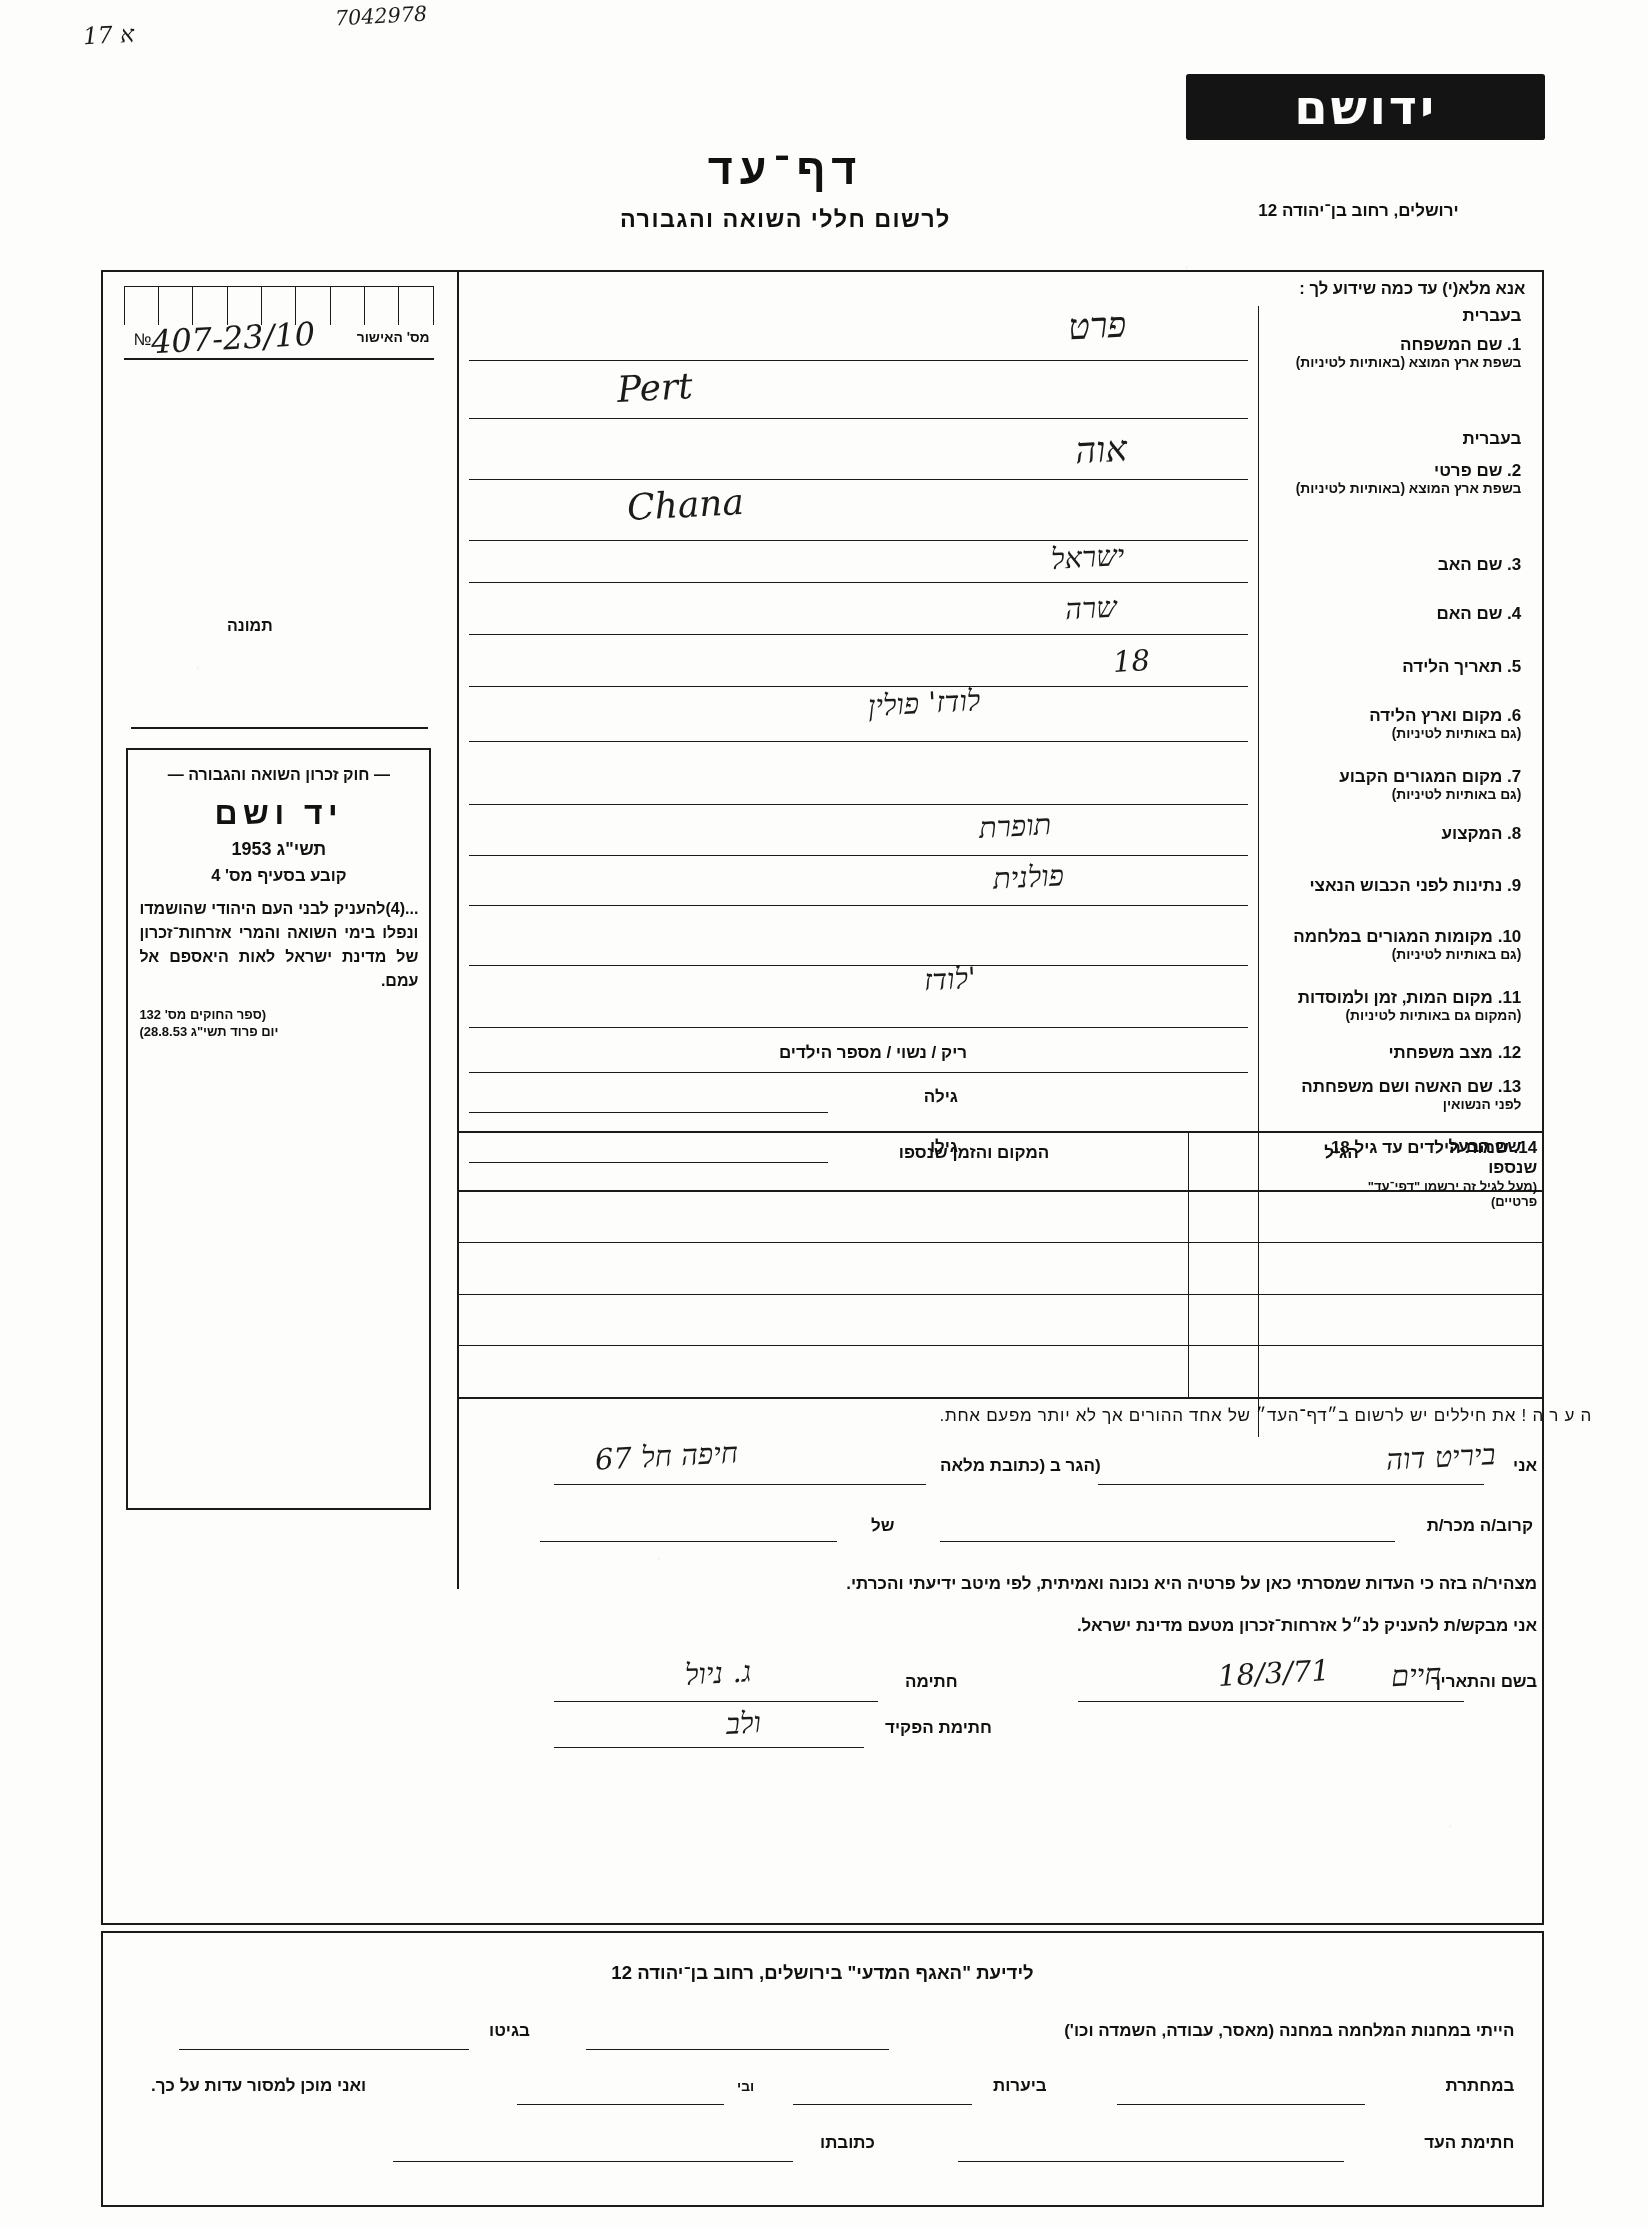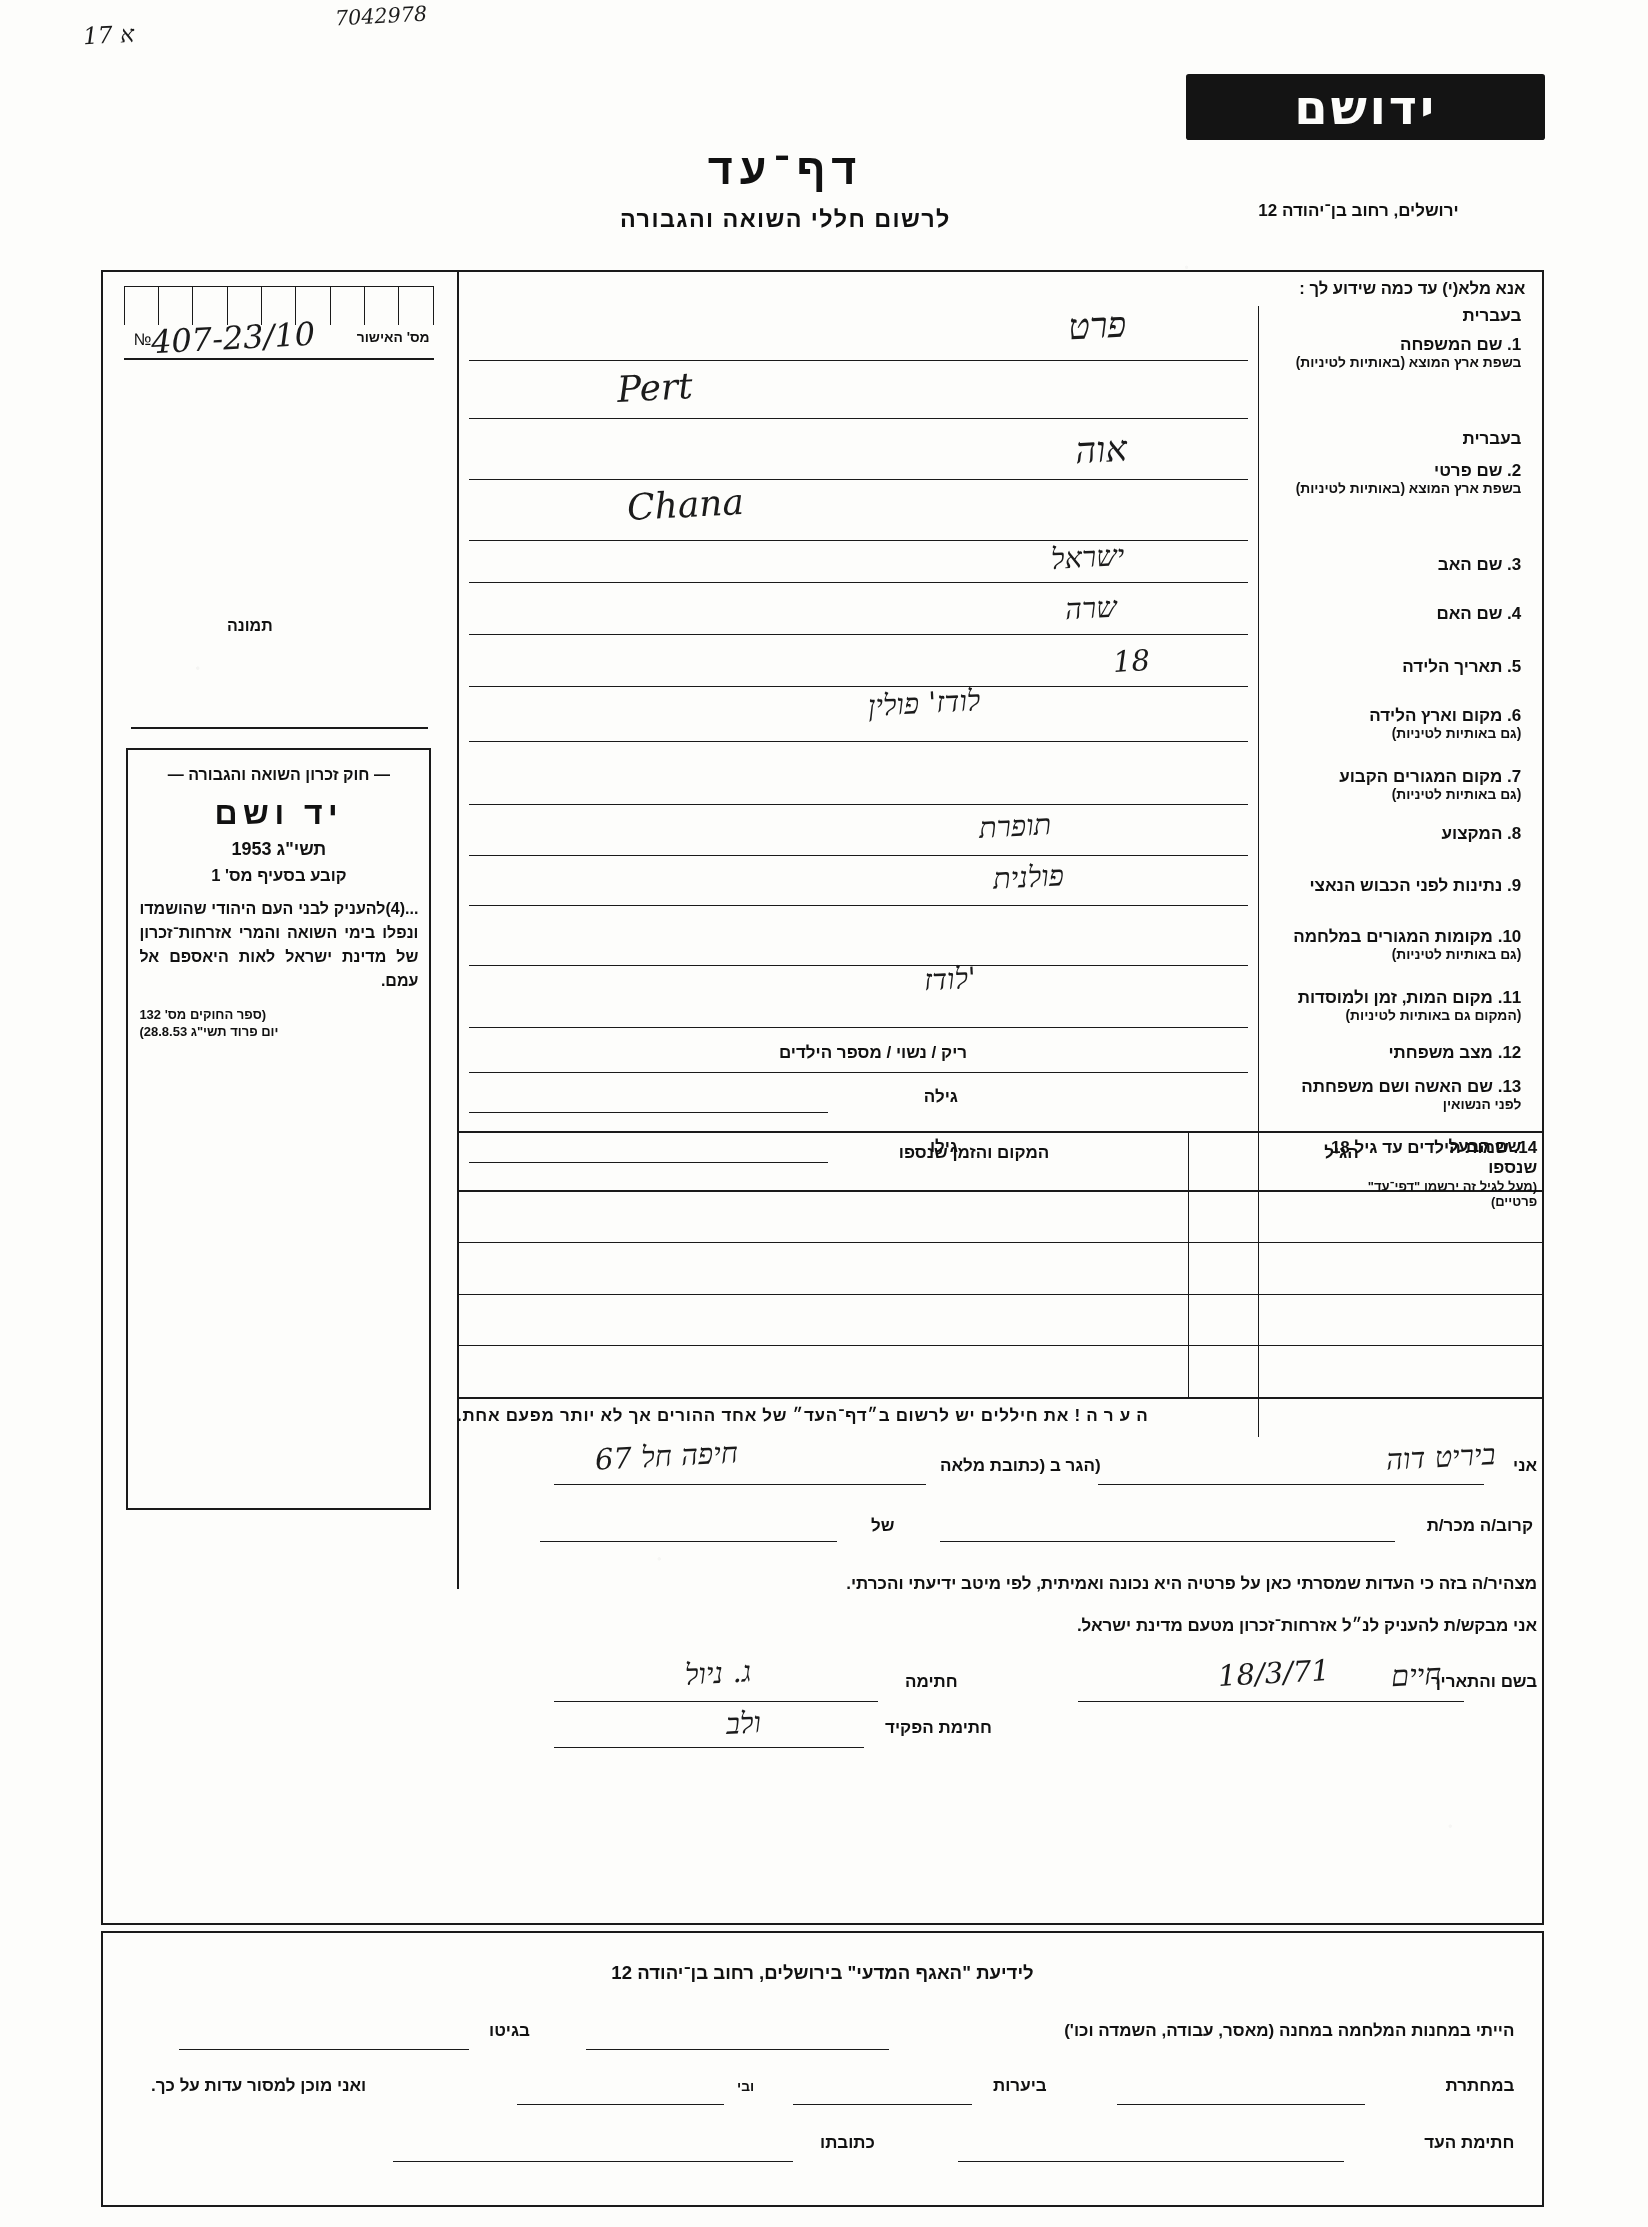--- a/index.html
+++ b/index.html
@@ -230,22 +230,23 @@
     text-align: center; font-size: 17px; font-weight: bold; direction: rtl;
   }
   #ct-place-head {
     position: absolute; left: 310px; top: 12.4px; width: 414px;
     text-align: center; font-size: 17px; font-weight: bold; direction: rtl;
   }
 
   
   #notice-row {
     position: absolute; left: 354px; top: 1134px; width: 1087px;
-    direction: rtl; text-align: left; font-size: 17px; font-weight: bold;
+    direction: rtl; text-align: right; font-size: 17px; font-weight: normal;
     letter-spacing: 0.7px;
+    padding-left: 48px;
   }
   #decl-area { position: absolute; left: 354px; top: 1172px; width: 1087px; height: 345px; }
   .decl-text {
     position: absolute; direction: rtl; font-size: 17px; font-weight: bold; white-space: nowrap;
   }
   .decl-line { position: absolute; height: 1.4px; background: #1a1a1a; }
 
   
   #footer {
     position: absolute; left: 101px; top: 1931px;
@@ -310,21 +311,21 @@
       <div id="record-number" class="hand">407-23/10</div>
     </div>
 
     <div id="photo-label">תמונה</div>
     <div class="line" id="photo-sep-top"></div>
 
     <div id="law-box">
       <div id="law-heading">— חוק זכרון השואה והגבורה —</div>
       <div id="law-title">יד ושם</div>
       <div id="law-year">תשי"ג 1953</div>
-      <div id="law-collection">קובע בסעיף מס' 1</div>
+      <div id="law-collection">קובע בסעיף מס' 4</div>
       <div id="law-quote">...(4)להעניק לבני העם היהודי שהושמדו ונפלו בימי השואה והמרי אזרחות־זכרון של מדינת ישראל לאות היאספם אל עמם.</div>
       <div id="law-source">
         <div>(ספר החוקים מס' 132</div>
         <div>יום פרוד תשי"ג 28.8.53)</div>
       </div>
     </div>
 
 
     <div class="field-line" style="left:366px; top:88px; width:779px;"></div>
     <div class="field-line" style="left:366px; top:146px; width:779px;"></div>

